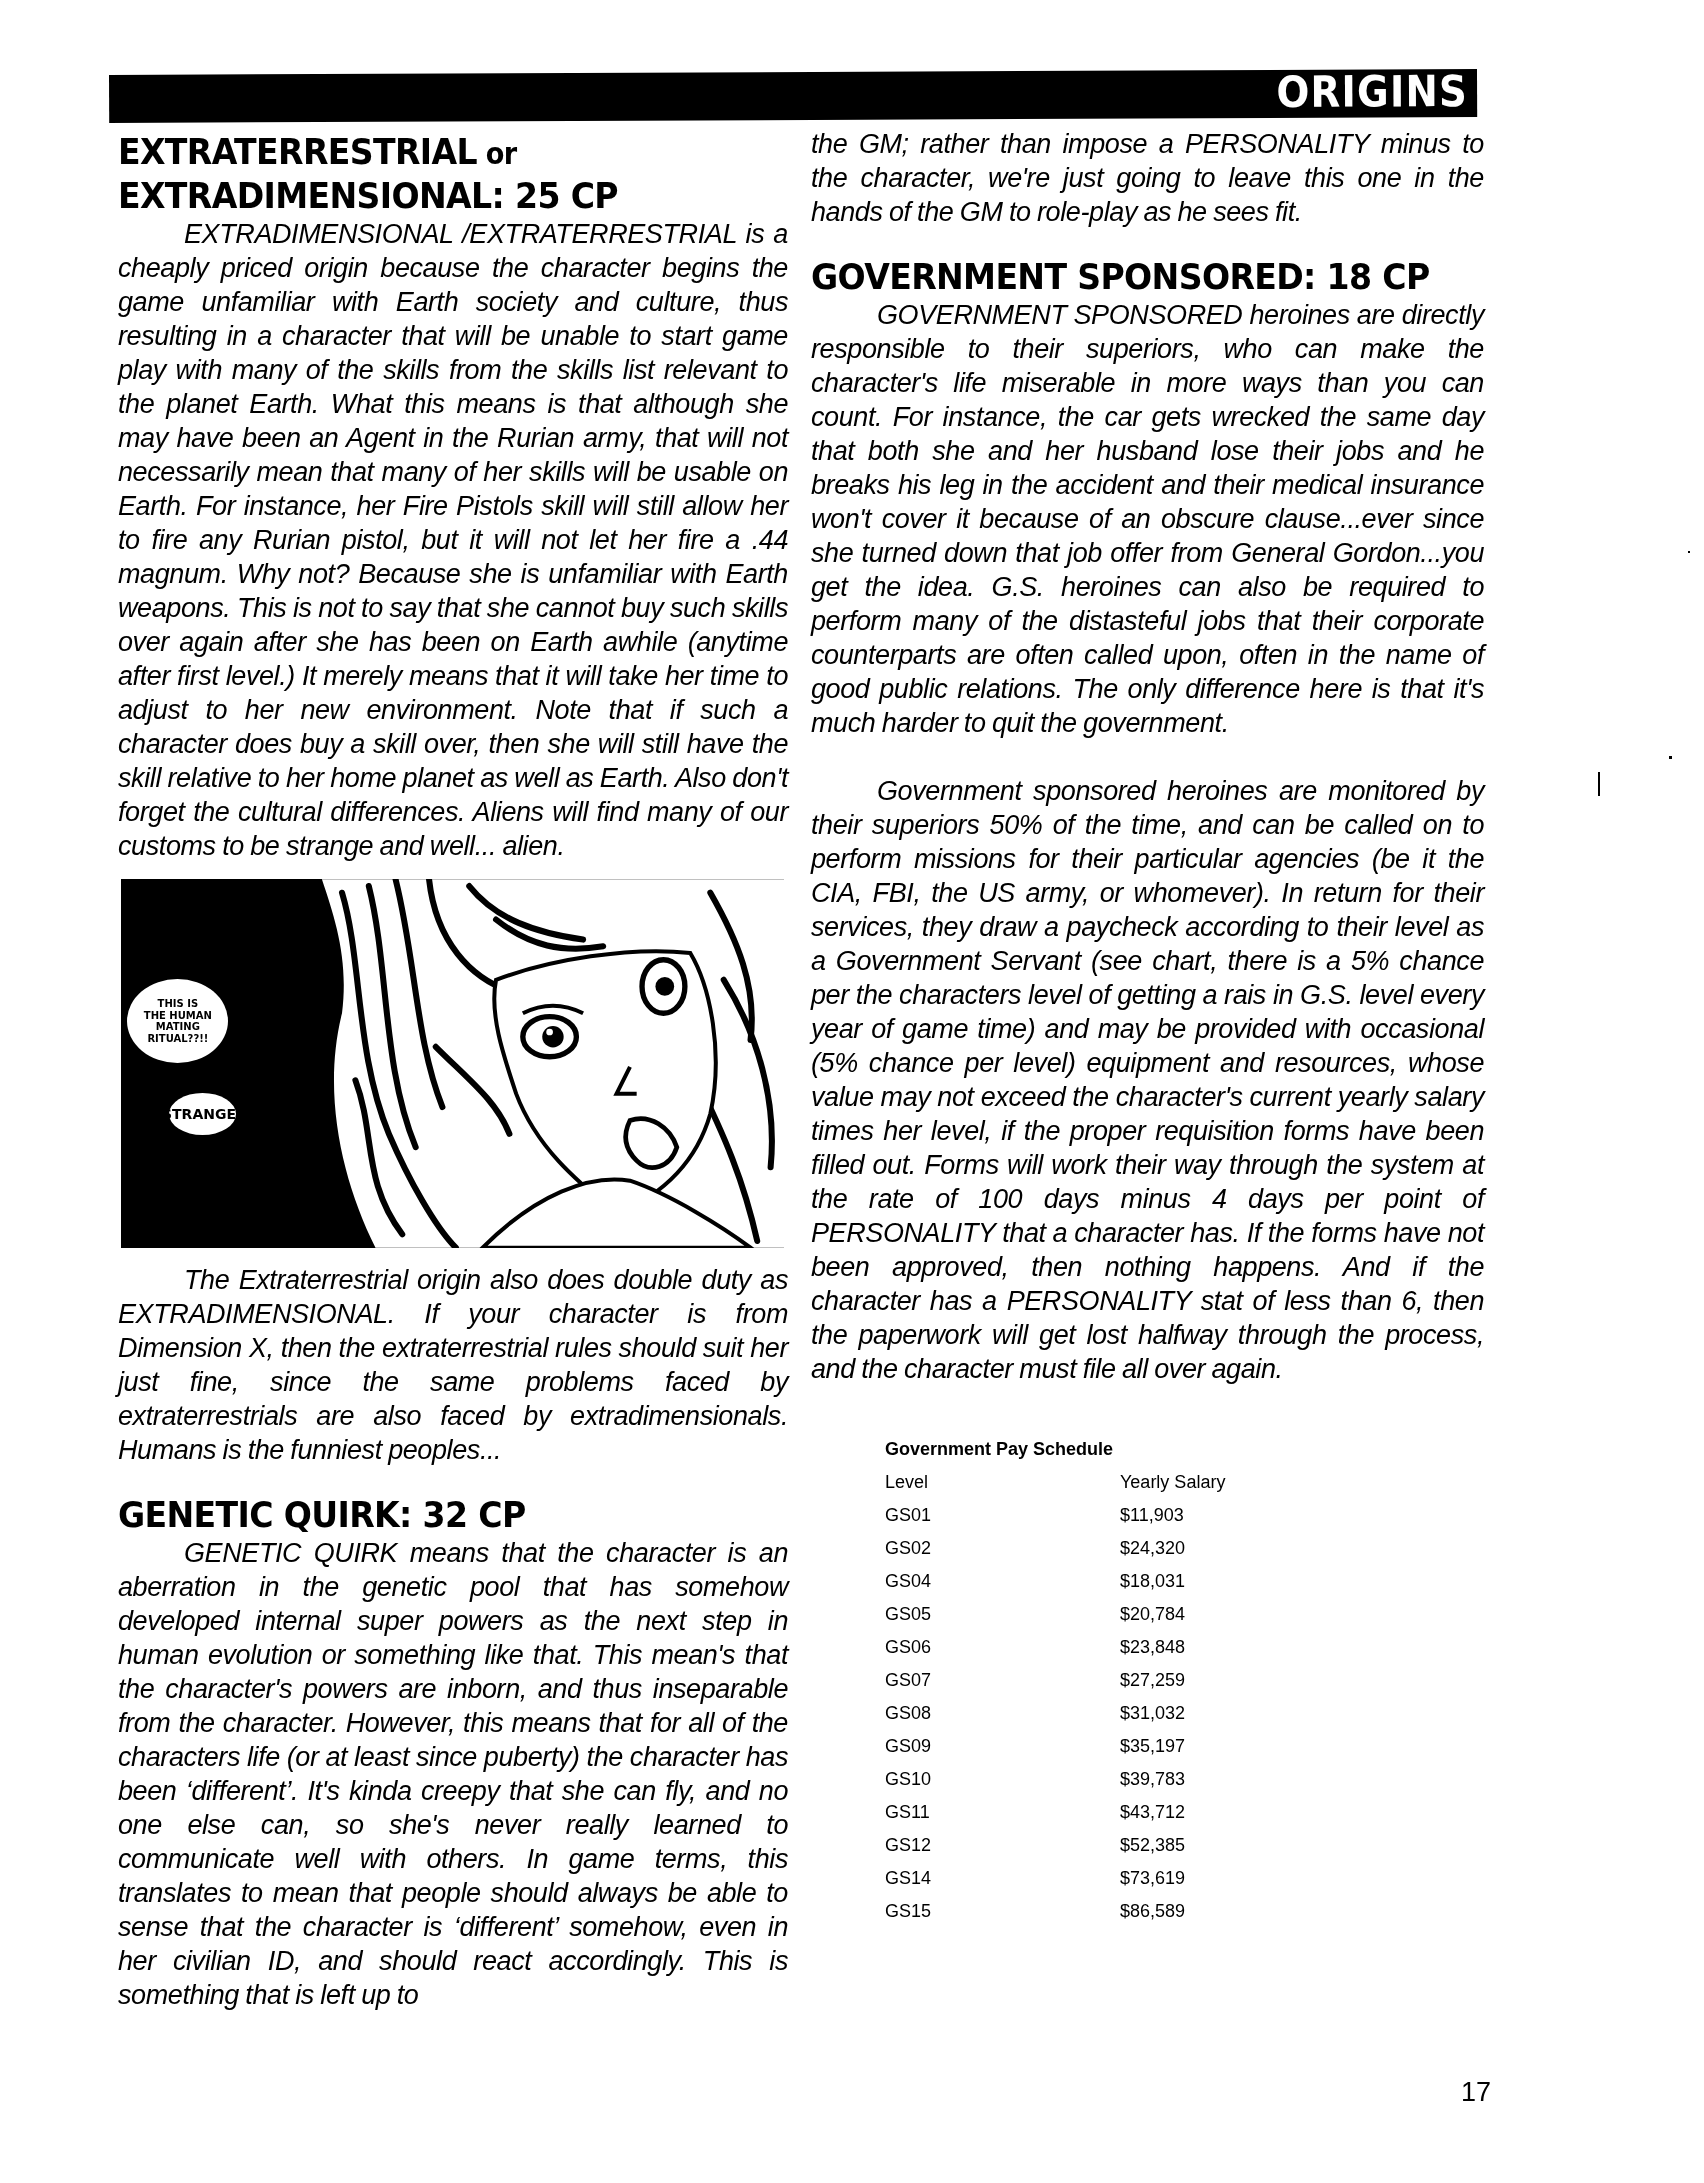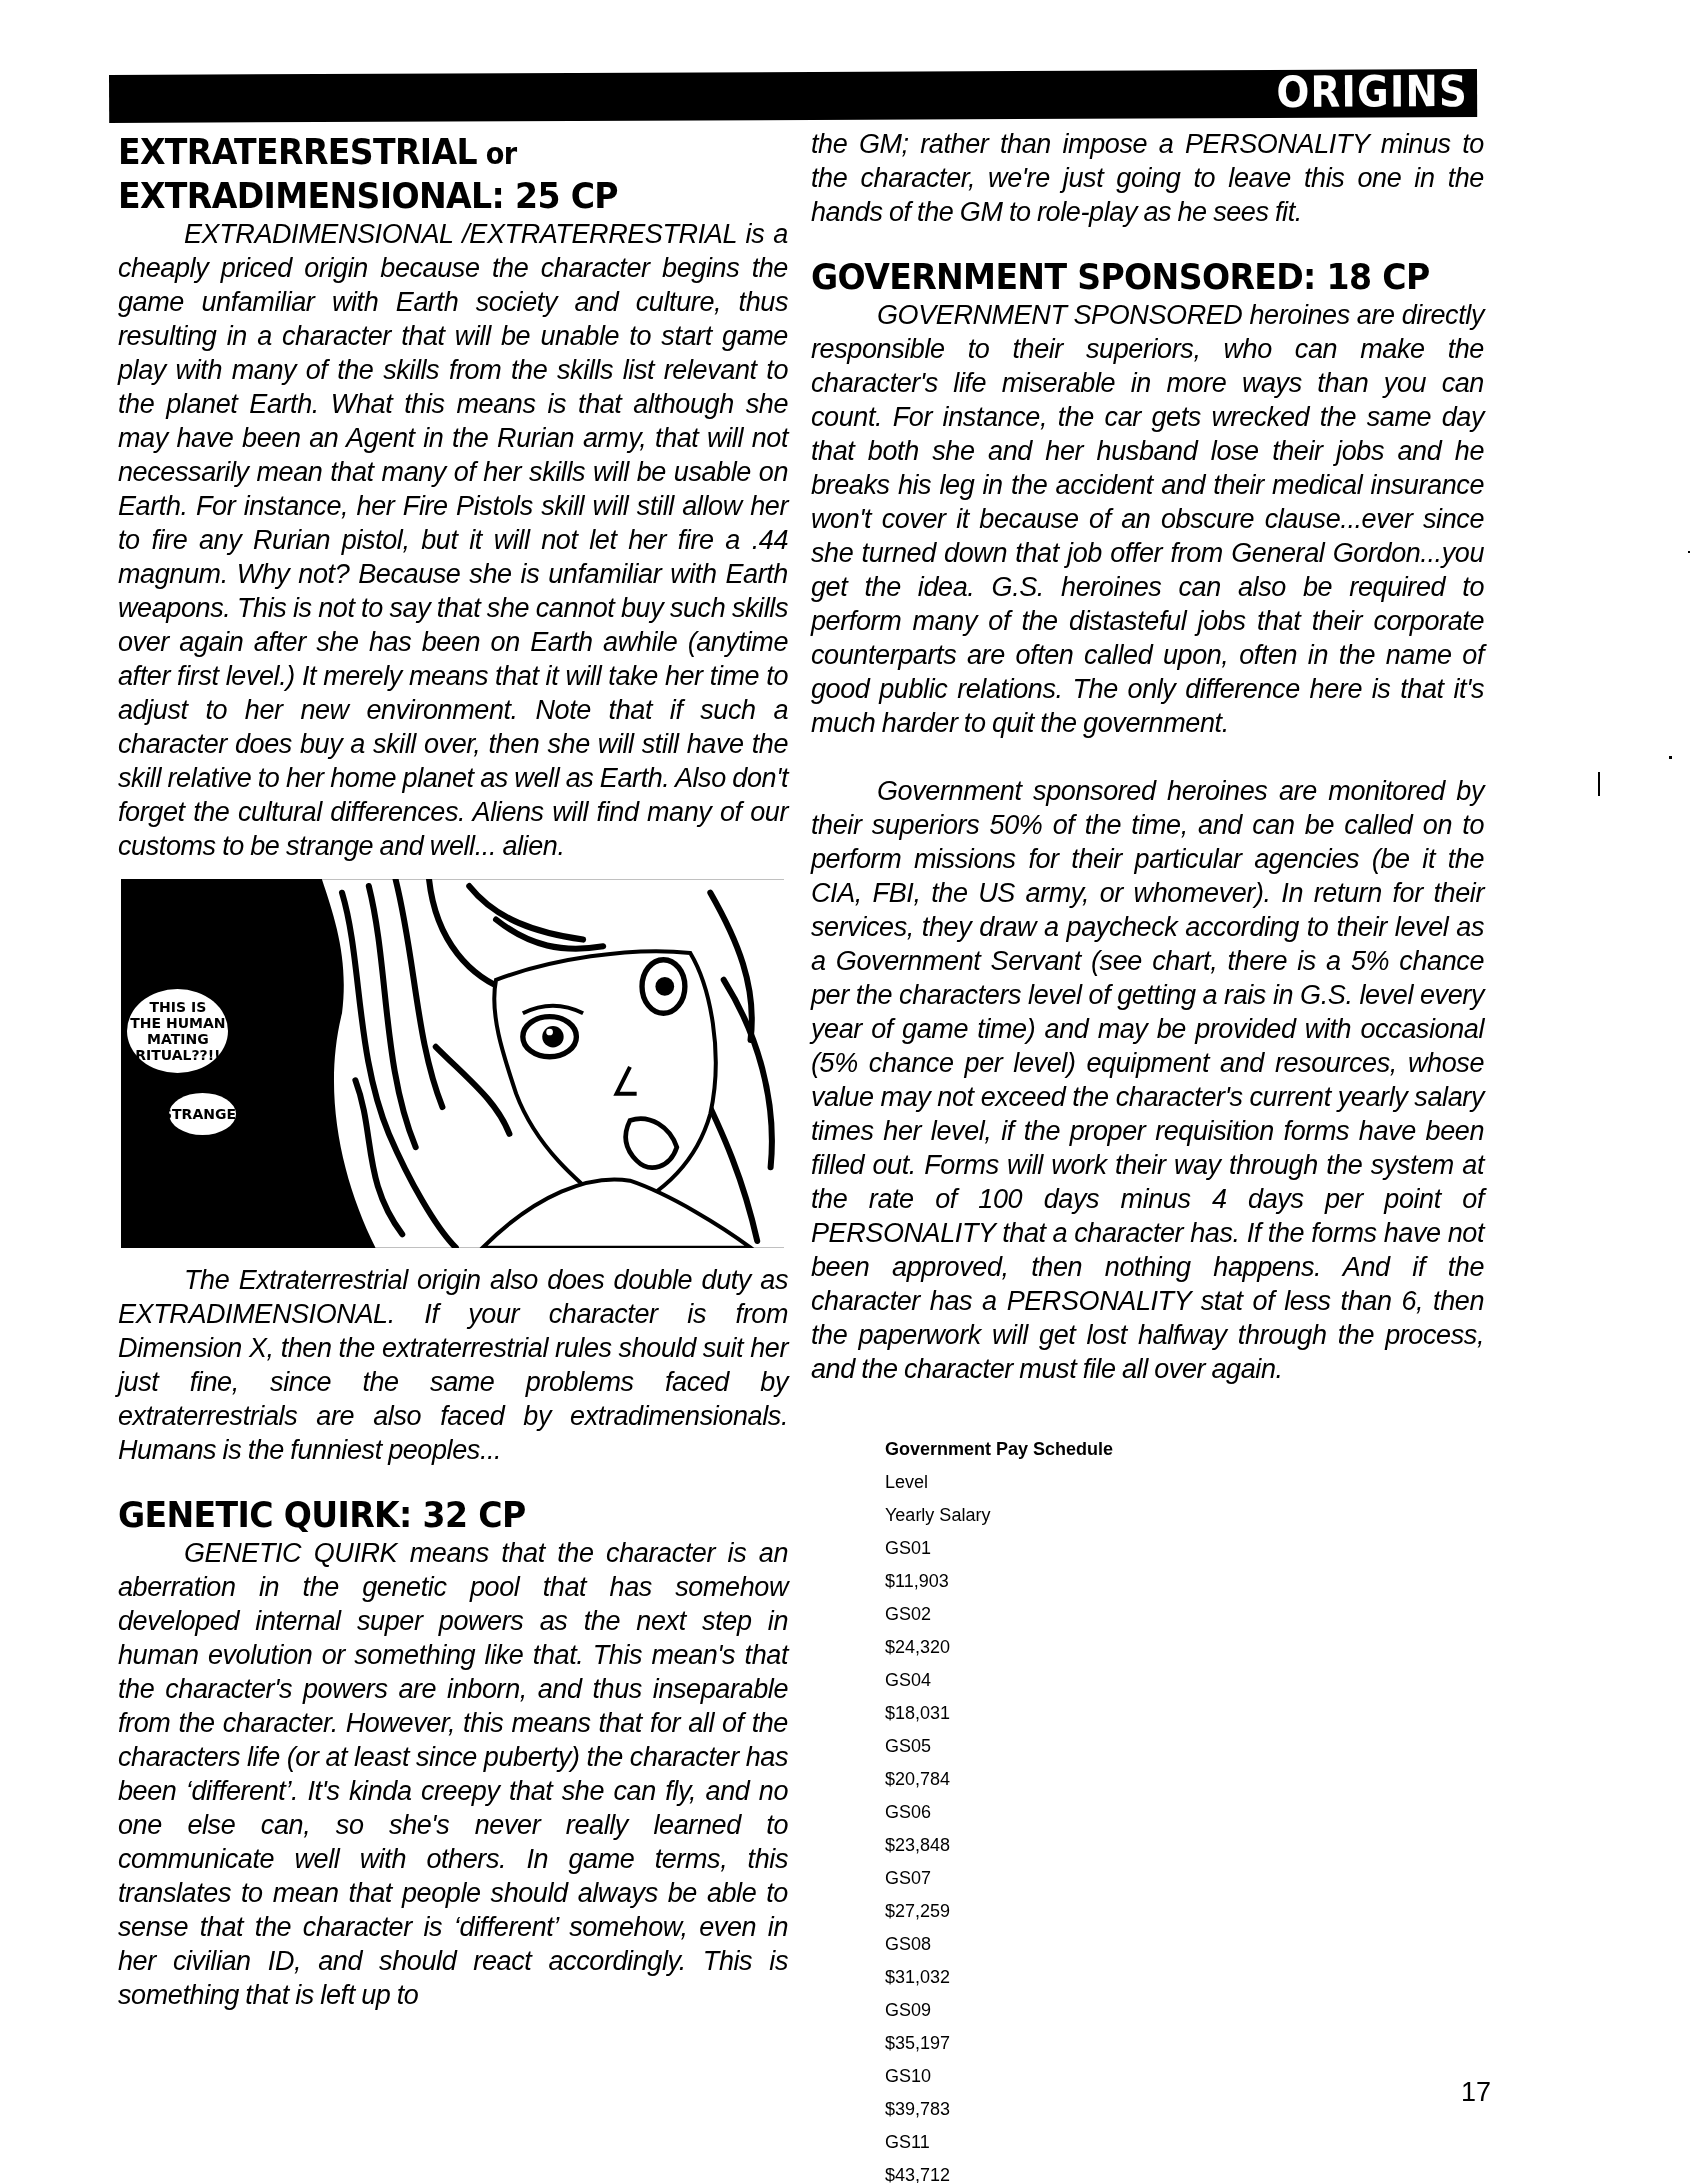--- a/index.html
+++ b/index.html
@@ -37,27 +37,27 @@
     position: relative; width: 663px; height: 369px; background: #000;
     margin: 16px 0 14.7px 2.7px; overflow: hidden;
   }
   .comic svg { position: absolute; left: 0; top: 0; }
   .bubble {
     position: absolute; background: #fff; border-radius: 50%;
     font-family: "DejaVu Sans", sans-serif; font-weight: bold; color: #000;
     text-align: center; display: flex; align-items: center; justify-content: center;
     line-height: 1.15;
   }
-  .bubble-1 { left: 6.7px; top: 110px; width: 101px; height: 84px; font-size: 14px; }
+  .bubble-1 { left: 6.7px; top: 100px; width: 101px; height: 84px; font-size: 10px; }
   .bubble-2 { left: 48px; top: 214px; width: 67px; height: 42px; font-size: 14px; }
   .bubble span { display: block; }
 
   .pay-table { margin: 47px 0 16px 74px; font-size: 18px; line-height: 33px; }
   .pay-title { font-weight: bold; }
-  .pay-row { display: flex; flex-direction: column; }
+  .pay-row { display: flex; }
   .pay-row .lvl { width: 235px; }
   .page-number {
     position: absolute; left: 1461px; top: 2077px; font-size: 27px;
   }
   .speck { position: absolute; background: #000; }
 </style>
 </head>
 <body>
 
 <div class="header-bar">

